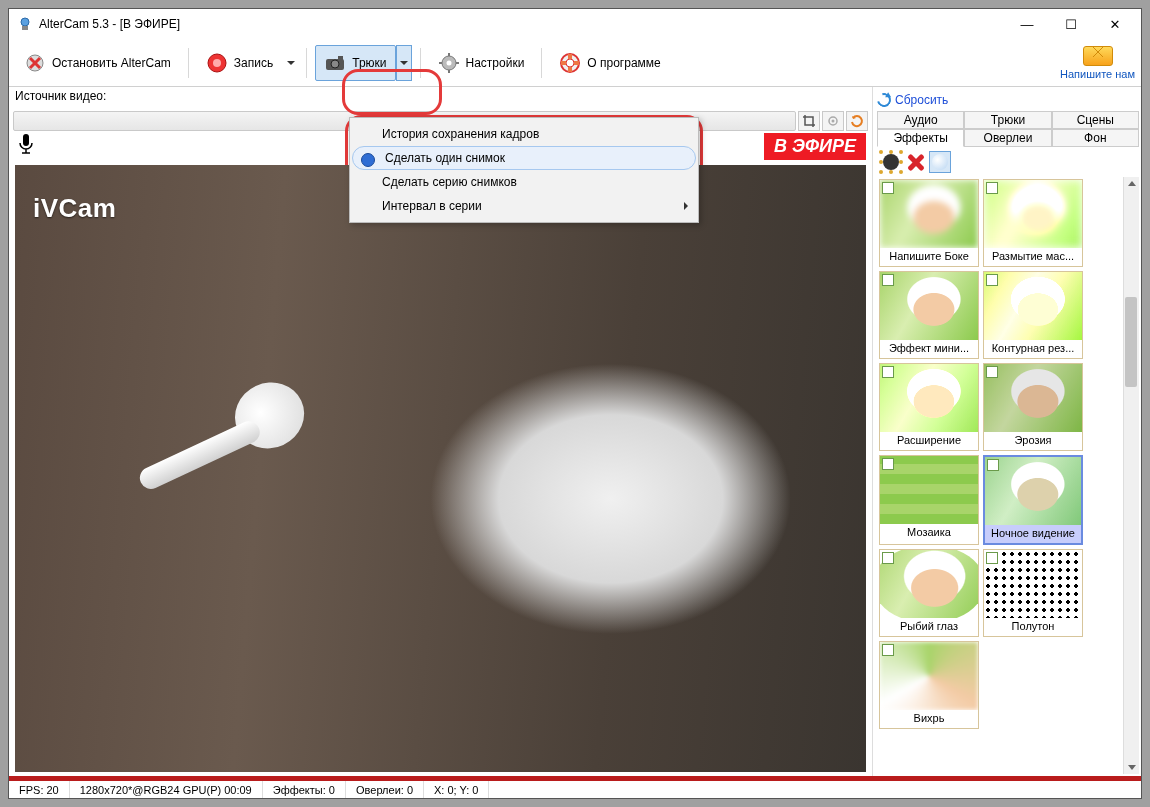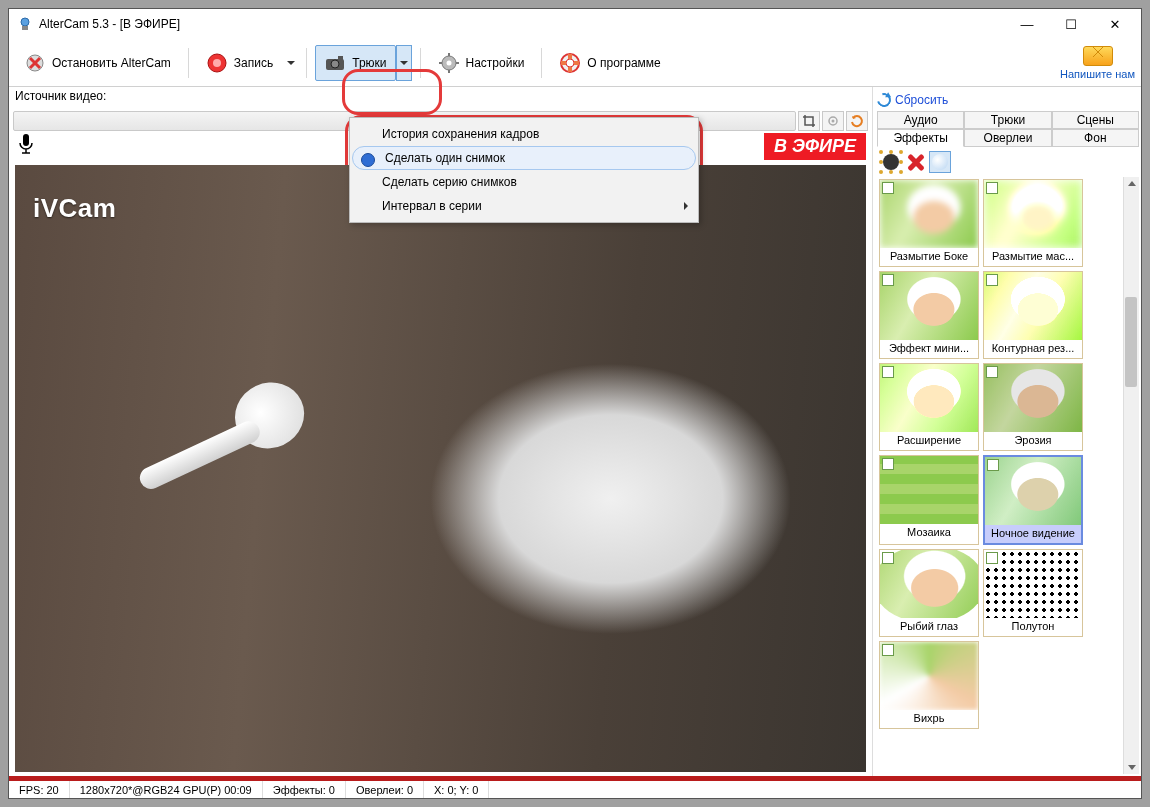--- a/index.html
+++ b/index.html
@@ -601,21 +601,21 @@
             <div class="cc"></div>
           </div>
       </div>
       <div class="effects-scroll">
         <div class="effects-grid">
           <div class="effect-cell">
               <div class="effect-thumb">
                 <div class="baby" style="filter:blur(3px)"></div>
                 <div class="check"></div>
               </div>
-              <div class="effect-label">Размытие Боке</div>
+              <div class="effect-label">Напишите Боке</div>
             </div>
           <div class="effect-cell">
               <div class="effect-thumb">
                 <div class="baby" style="filter:blur(4px) brightness(1.2)"></div>
                 <div class="check"></div>
               </div>
               <div class="effect-label">Размытие мас...</div>
             </div>
           <div class="effect-cell">
               <div class="effect-thumb">

